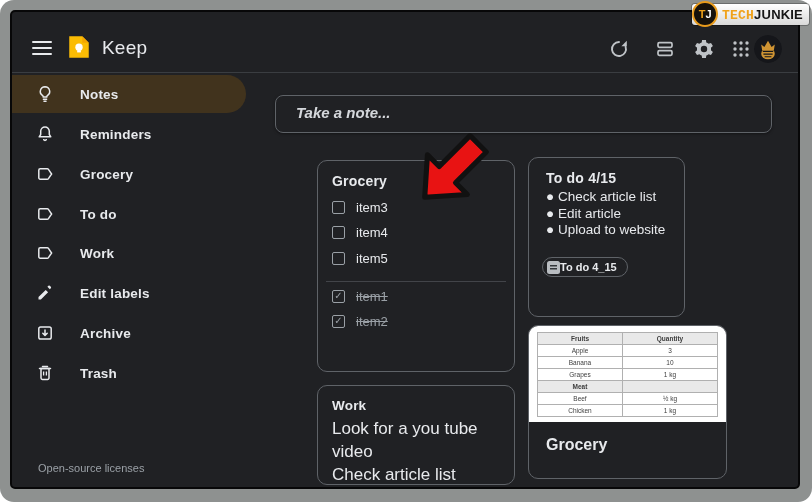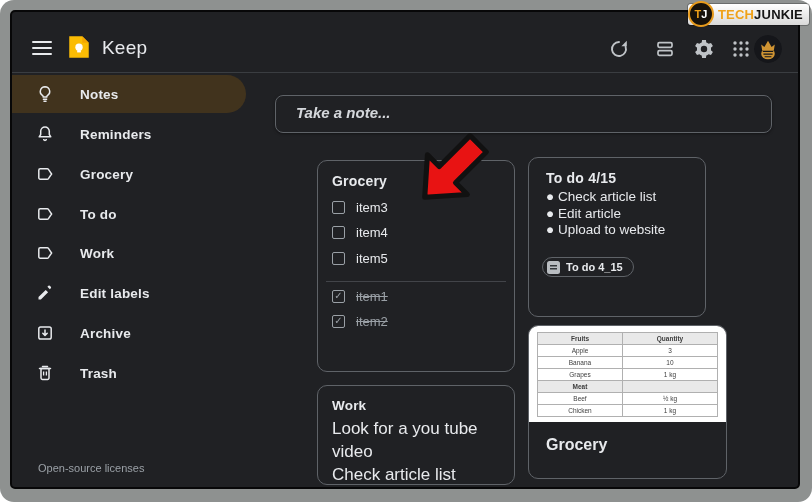--- a/index.html
+++ b/index.html
@@ -18,21 +18,21 @@
   .searchbar input { background:transparent; border:none; outline:none; color:#e8eaed; font-size:14px; font-family:"Liberation Sans",sans-serif; width:260px; }
   .searchbar input::placeholder { color:#e8eaed; opacity:.95; }
   .hicon { position:absolute; top:19px; width:20px; height:20px; cursor:pointer; }
   .avatar { position:absolute; left:742px; top:15px; width:28px; height:28px; border-radius:50%; overflow:hidden; cursor:pointer; }
 
   
   .watermark { position:absolute; top:4px; right:3px; height:21px; background:linear-gradient(#ffffff,#d9d9d9); border-radius:3px; display:flex; align-items:center; padding:0 6px 0 30px; z-index:60; box-shadow:0 0 0 1px rgba(0,0,0,.25); }
   .tj-badge { position:absolute; left:0px; top:-3px; width:26px; height:26px; border-radius:50%; background:#17120b; border:2px solid #e89b1c; display:flex; align-items:center; justify-content:center; font-size:11px; font-weight:bold; }
   .tj-badge .t { color:#f0a21a; } .tj-badge .j { color:#ffffff; }
   .wm-text { font-size:13px; font-weight:bold; letter-spacing:.2px; }
-  .wm-text .tech { color:#f0a21a; } .wm-text .junkie { color:#161616; }
+  .wm-text .tech { color:#f0a21a;font-family:Liberation Mono, monospace; } .wm-text .junkie { color:#161616; }
 
   
   .side-row { position:absolute; left:0; width:234px; height:38px; display:flex; align-items:center; padding-left:24px; cursor:pointer; }
   .side-row.selected { background:#41331d; border-radius:0 25px 25px 0; }
   .side-row .lbl { margin-left:26px; font-size:13.5px; font-weight:bold; color:#e8eaed; letter-spacing:.2px; }
   .side-footer { position:absolute; left:26px; top:450px; font-size:11px; color:#9aa0a6; cursor:pointer; }
 
   
   .composer { position:absolute; left:263px; top:83px; width:497px; height:38px; border:1px solid #5f6368; border-radius:8px; background:#202124; box-shadow:0 1px 3px rgba(0,0,0,.4); }
   .composer input { position:absolute; left:20px; top:8px; width:330px; background:transparent; border:none; outline:none; color:#dfe2e6; font-size:15px; font-weight:bold; font-family:"Liberation Sans",sans-serif;font-style:italic; }
@@ -41,21 +41,21 @@
   
   .card { position:absolute; border:1px solid #5f6368; border-radius:10px; background:#202124; }
   .card-title { position:absolute; left:14px; top:12px; font-size:14px; font-weight:bold; color:#e8eaed; letter-spacing:.2px; }
   .crow { position:absolute; left:14px; display:flex; align-items:center; gap:11px; height:20px; }
   .cbox { width:13px; height:13px; border:1.5px solid #9aa0a6; border-radius:2px; flex:0 0 auto; display:flex; align-items:center; justify-content:center; cursor:pointer; font-family:"DejaVu Sans",sans-serif; font-size:10px; color:#9aa0a6; line-height:1; }
   .crow .txt { font-size:13px; color:#e8eaed; }
   .crow.done .txt { color:#9aa0a6; text-decoration:line-through; }
   .cdivider { position:absolute; left:8px; right:8px; height:1px; background:#5f6368; opacity:.55; }
 
   .bullets { position:absolute; left:17px; top:31px; font-size:13.5px; line-height:16.5px; color:#e8eaed; }
-  .chip { position:absolute; left:13px; top:99px; height:20px; border:1px solid #5f6368; border-radius:11px; display:flex; align-items:center; gap:6px; padding:0 10px 0 4px; cursor:pointer; }
+  .chip { position:absolute; left:13px; top:99px; height:20px; border:1px solid #5f6368; border-radius:11px; display:flex; align-items:center; padding:0 10px 0 4px; cursor:pointer; }
   .chip-icon { width:13px; height:13px; border-radius:2.5px; background:#b9bdc1; background-image:linear-gradient(#33373a,#33373a),linear-gradient(#33373a,#33373a); background-size:7px 1.5px,7px 1.5px; background-position:3px 4px,3px 7px; background-repeat:no-repeat; }
   .chip .txt { font-size:11px; font-weight:bold; color:#e8eaed; }
 
   .img-area { position:absolute; left:0; top:0; right:0; height:96px; background:#ffffff; border-radius:9px 9px 0 0; display:flex; align-items:center; justify-content:center; }
   table.mini { border-collapse:collapse; width:181px; }
   table.mini th, table.mini td { border:1px solid #b0b0b0; height:12px; font-size:6.5px; color:#3c3c3c; text-align:center; padding:0; font-weight:normal; }
   table.mini th { background:#e9e9e9; font-weight:bold; }
   table.mini tr.section td { background:#e9e9e9; font-weight:bold; }
   .img-card-title { position:absolute; left:17px; top:110px; font-size:16px; font-weight:bold; color:#e8eaed; }
 
@@ -198,21 +198,21 @@
       <div class="crow done" style="top:125px">
         <span class="cbox">✓</span>
         <span class="txt">item1</span>
       </div>
       <div class="crow done" style="top:150px">
         <span class="cbox">✓</span>
         <span class="txt">item2</span>
       </div>
     </div>
 
-    <div class="card" style="left:516px; top:145px; width:178px; height:160px;">
+    <div class="card" style="left:516px; top:145px; width:157px; height:160px;">
       <div class="card-title" style="left:17px; font-weight:bold;">To do 4/15</div>
       <div class="bullets">
         <div>● Check article list</div>
         <div>● Edit article</div>
         <div>● Upload to website</div>
       </div>
       <div class="chip">
         <span class="chip-icon"></span>
         <span class="txt">To do 4_15</span>
       </div>

